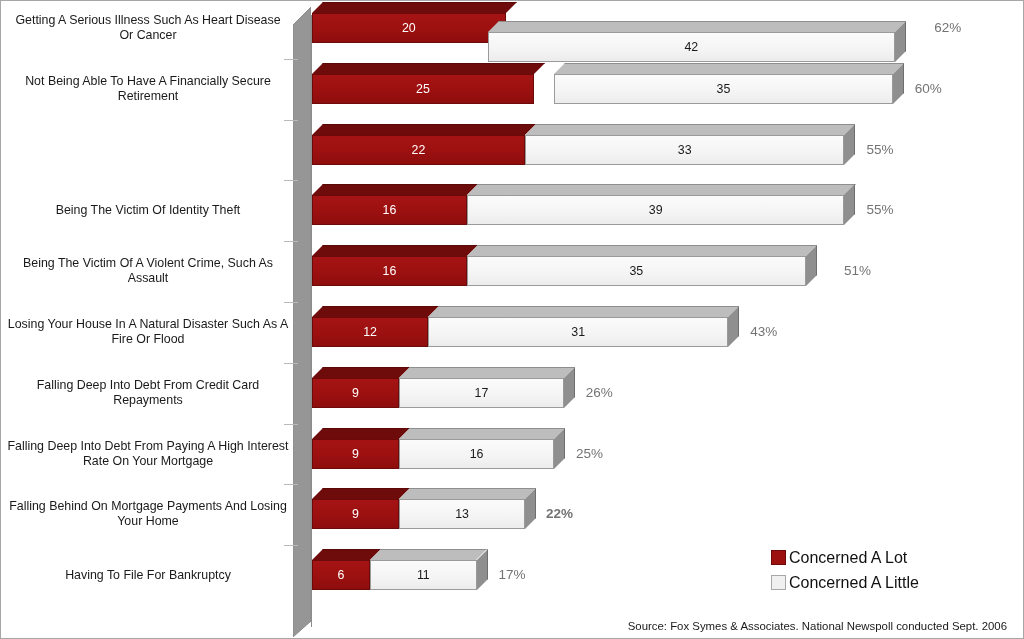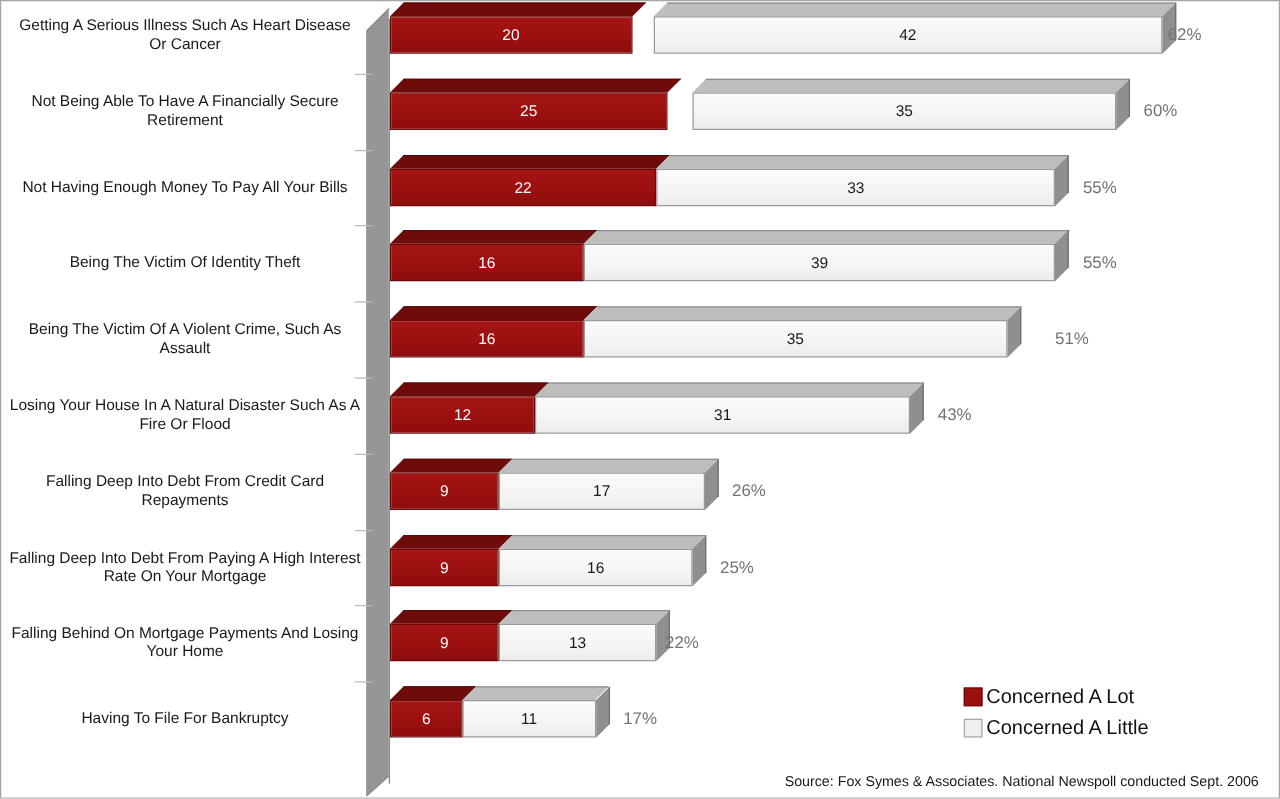--- a/index.html
+++ b/index.html
@@ -211,21 +211,20 @@
     <polygon points="0,20 18,2 18,616 0,632" fill="#969696" stroke="#8a8a8a" stroke-width="1"></polygon>
     <polygon points="18,2 26,2 26,616 18,616" fill="#ffffff" stroke="none"></polygon>
   </svg>
   <div id="axis-line"></div>
 
   <div id="category-axis">
       <div class="cat-label" style="top: 27px;">Getting A Serious Illness Such As Heart Disease Or Cancer</div>
       <div class="axis-tick" style="top: 57.8px;"></div>
       <div class="cat-label" style="top: 87.8px;">Not Being Able To Have A Financially Secure Retirement</div>
       <div class="axis-tick" style="top: 118.6px;"></div>
-      <div class="cat-label" style="top: 148.6px;">Not Having Enough Money To Pay All Your Bills</div>
       <div class="axis-tick" style="top: 179.4px;"></div>
       <div class="cat-label" style="top: 209.4px;">Being The Victim Of Identity Theft</div>
       <div class="axis-tick" style="top: 240.2px;"></div>
       <div class="cat-label" style="top: 270.2px;">Being The Victim Of A Violent Crime, Such As Assault</div>
       <div class="axis-tick" style="top: 301px;"></div>
       <div class="cat-label" style="top: 331px;">Losing Your House In A Natural Disaster Such As A Fire Or Flood</div>
       <div class="axis-tick" style="top: 361.8px;"></div>
       <div class="cat-label" style="top: 391.8px;">Falling Deep Into Debt From Credit Card Repayments</div>
       <div class="axis-tick" style="top: 422.6px;"></div>
       <div class="cat-label" style="top: 452.6px;">Falling Deep Into Debt From Paying A High Interest Rate On Your Mortgage</div>
@@ -235,21 +234,21 @@
       <div class="cat-label" style="top: 574.2px;">Having To File For Bankruptcy</div>
     </div>
 
   <div id="plot-area">
       <div class="bar-row" style="top: 2px; width: 614.16px;">
         <div class="seg seg-lot" style="left: 0px; width: 193.6px;">
           <div class="top"></div>
           <div class="front"></div>
           <div class="seg-value">20</div>
         </div>
-        <div class="seg seg-little" style="left: 211px; width: 406.56px;">
+        <div class="seg seg-little" style="left: 176px; width: 406.56px; margin-top: 19px;">
           <div class="top"></div>
           <div class="front"></div>
           <div class="cap"></div>
           <div class="seg-value">42</div>
         </div>
         <div class="total-label" style="left: 622.16px;">62%</div>
       </div>
       <div class="bar-row" style="top: 62.8px; width: 594.8px;">
         <div class="seg seg-lot" style="left: 0px; width: 222px;">
           <div class="top"></div>
@@ -353,21 +352,21 @@
           <div class="top"></div>
           <div class="front"></div>
           <div class="seg-value">9</div>
         </div>
         <div class="seg seg-little" style="left: 87.12px; width: 125.84px;">
           <div class="top"></div>
           <div class="front"></div>
           <div class="cap"></div>
           <div class="seg-value">13</div>
         </div>
-        <div class="total-label" style="left: 220px;">22%</div>
+        <div class="total-label" style="left: 234px; font-weight: bold;">22%</div>
       </div>
       <div class="bar-row" style="top: 549.2px; width: 178.56px;">
         <div class="seg seg-lot" style="left: 0px; width: 58.08px;">
           <div class="top"></div>
           <div class="front"></div>
           <div class="seg-value">6</div>
         </div>
         <div class="seg seg-little" style="left: 58.08px; width: 106.48px;">
           <div class="top"></div>
           <div class="front"></div>

